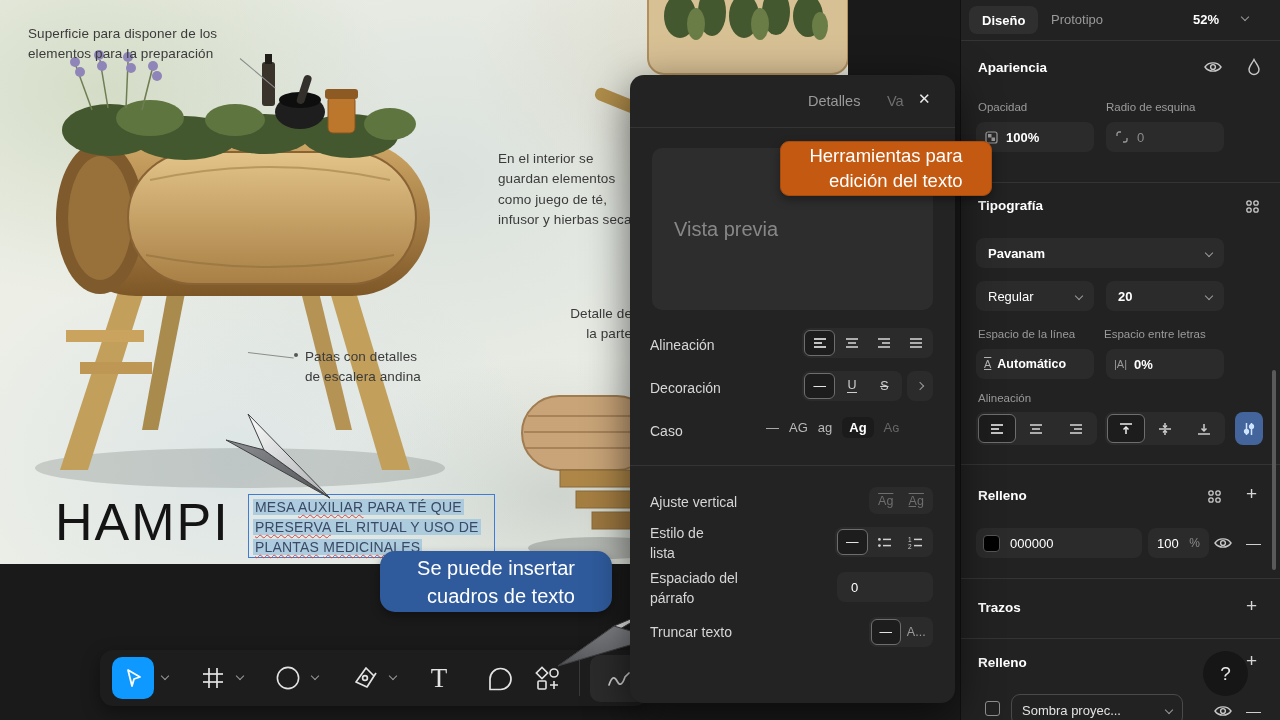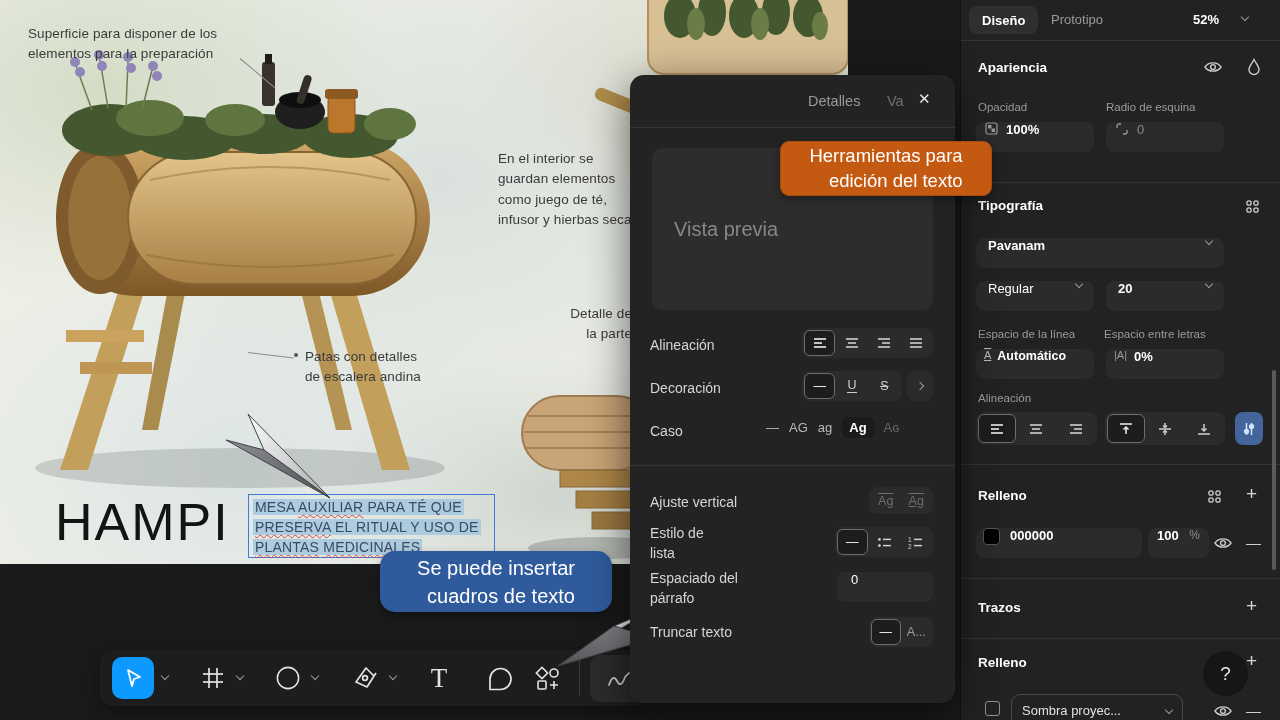--- a/index.html
+++ b/index.html
@@ -46,21 +46,21 @@
   .cell.active{background:#1d1d1d;border-color:#6e6e6e;color:#fff}
   .flat{display:flex;align-items:center;gap:10px;color:#b9b9b9;font-size:13px}
   .flat .on{background:#1b1b1b;border-radius:6px;padding:3px 7px;color:#fff;font-weight:600}
   .flat .dim{color:#666}
   .chev{width:6px;height:6px;border-right:1.6px solid #9a9a9a;border-bottom:1.6px solid #9a9a9a;transform:rotate(45deg);display:inline-block}
   .chev.r{transform:rotate(-45deg)}
   .uline{border-bottom:1.5px solid #cfcfcf;line-height:1}
   .strike{text-decoration:line-through}
   .ovl{text-decoration:overline}
   .ovl-un{text-decoration:overline underline}
-  .inputbox{background:#2b2b2b;border-radius:8px;display:flex;align-items:flex-start;color:#fff;font-size:13px}
+  .inputbox{background:#2b2b2b;border-radius:8px;display:flex;align-items:center;color:#fff;font-size:13px}
 
   
   #sidebar{left:960px;top:0;width:320px;height:720px;background:#222;z-index:20;border-left:1px solid #111}
   #sidebar .s-abs{position:absolute}
   .stitle{color:#fff;font-size:13.5px;font-weight:700}
   .slabel{color:#9b9b9b;font-size:11.5px}
   .plus{color:#d6d6d6;font-size:19px;font-weight:400;line-height:1}
   .minus{color:#cfcfcf;font-size:15px}
   #tab-design{left:8px;top:6px;height:28px;padding:0 13px;display:flex;align-items:center;background:#2f2f2f;border-radius:8px;color:#fff;font-size:13px;font-weight:700}
   .icon{color:#b9b9b9}
@@ -545,24 +545,24 @@
   <svg class="s-abs" style="left:246px;top:489px" width="15" height="15" viewBox="0 0 15 15" fill="none" stroke="#c9c9c9" stroke-width="1.3">
       <circle cx="4" cy="4" r="2.2"></circle>
       <circle cx="11" cy="4" r="2.2"></circle>
       <circle cx="4" cy="11" r="2.2"></circle>
       <circle cx="11" cy="11" r="2.2"></circle>
     </svg>
   <div class="s-abs plus" style="left:285px;top:484px">+</div>
 
   <div class="s-abs inputbox" style="left:15px;top:528px;width:166px;height:30px;padding-left:7px;gap:10px">
     <span class="swatch"></span>
-    <span style="font-weight:700">000000</span>
+    <span style="font-weight:400">000000</span>
   </div>
   <div class="s-abs inputbox" style="left:187px;top:528px;width:61px;height:30px;padding:0 9px;justify-content:space-between">
-    <span style="font-weight:700">100</span>
+    <span style="font-weight:400">100</span>
     <span style="color:#8b8b8b;font-size:12px">%</span>
   </div>
   <svg class="s-abs" style="left:253px;top:536px" width="18" height="14" viewBox="0 0 18 14">
       <path d="M1 7 C4.5 1.5 13.5 1.5 17 7 C13.5 12.5 4.5 12.5 1 7 Z" fill="none" stroke="#c9c9c9" stroke-width="1.4"></path>
       <circle cx="9" cy="7" r="2.4" fill="none" stroke="#c9c9c9" stroke-width="1.4"></circle>
     </svg>
   <div class="s-abs minus" style="left:285px;top:534px">—</div>
   <div class="s-abs hr" style="top:578px"></div>
 
   <div class="s-abs stitle" style="left:17px;top:600px">Trazos</div>

